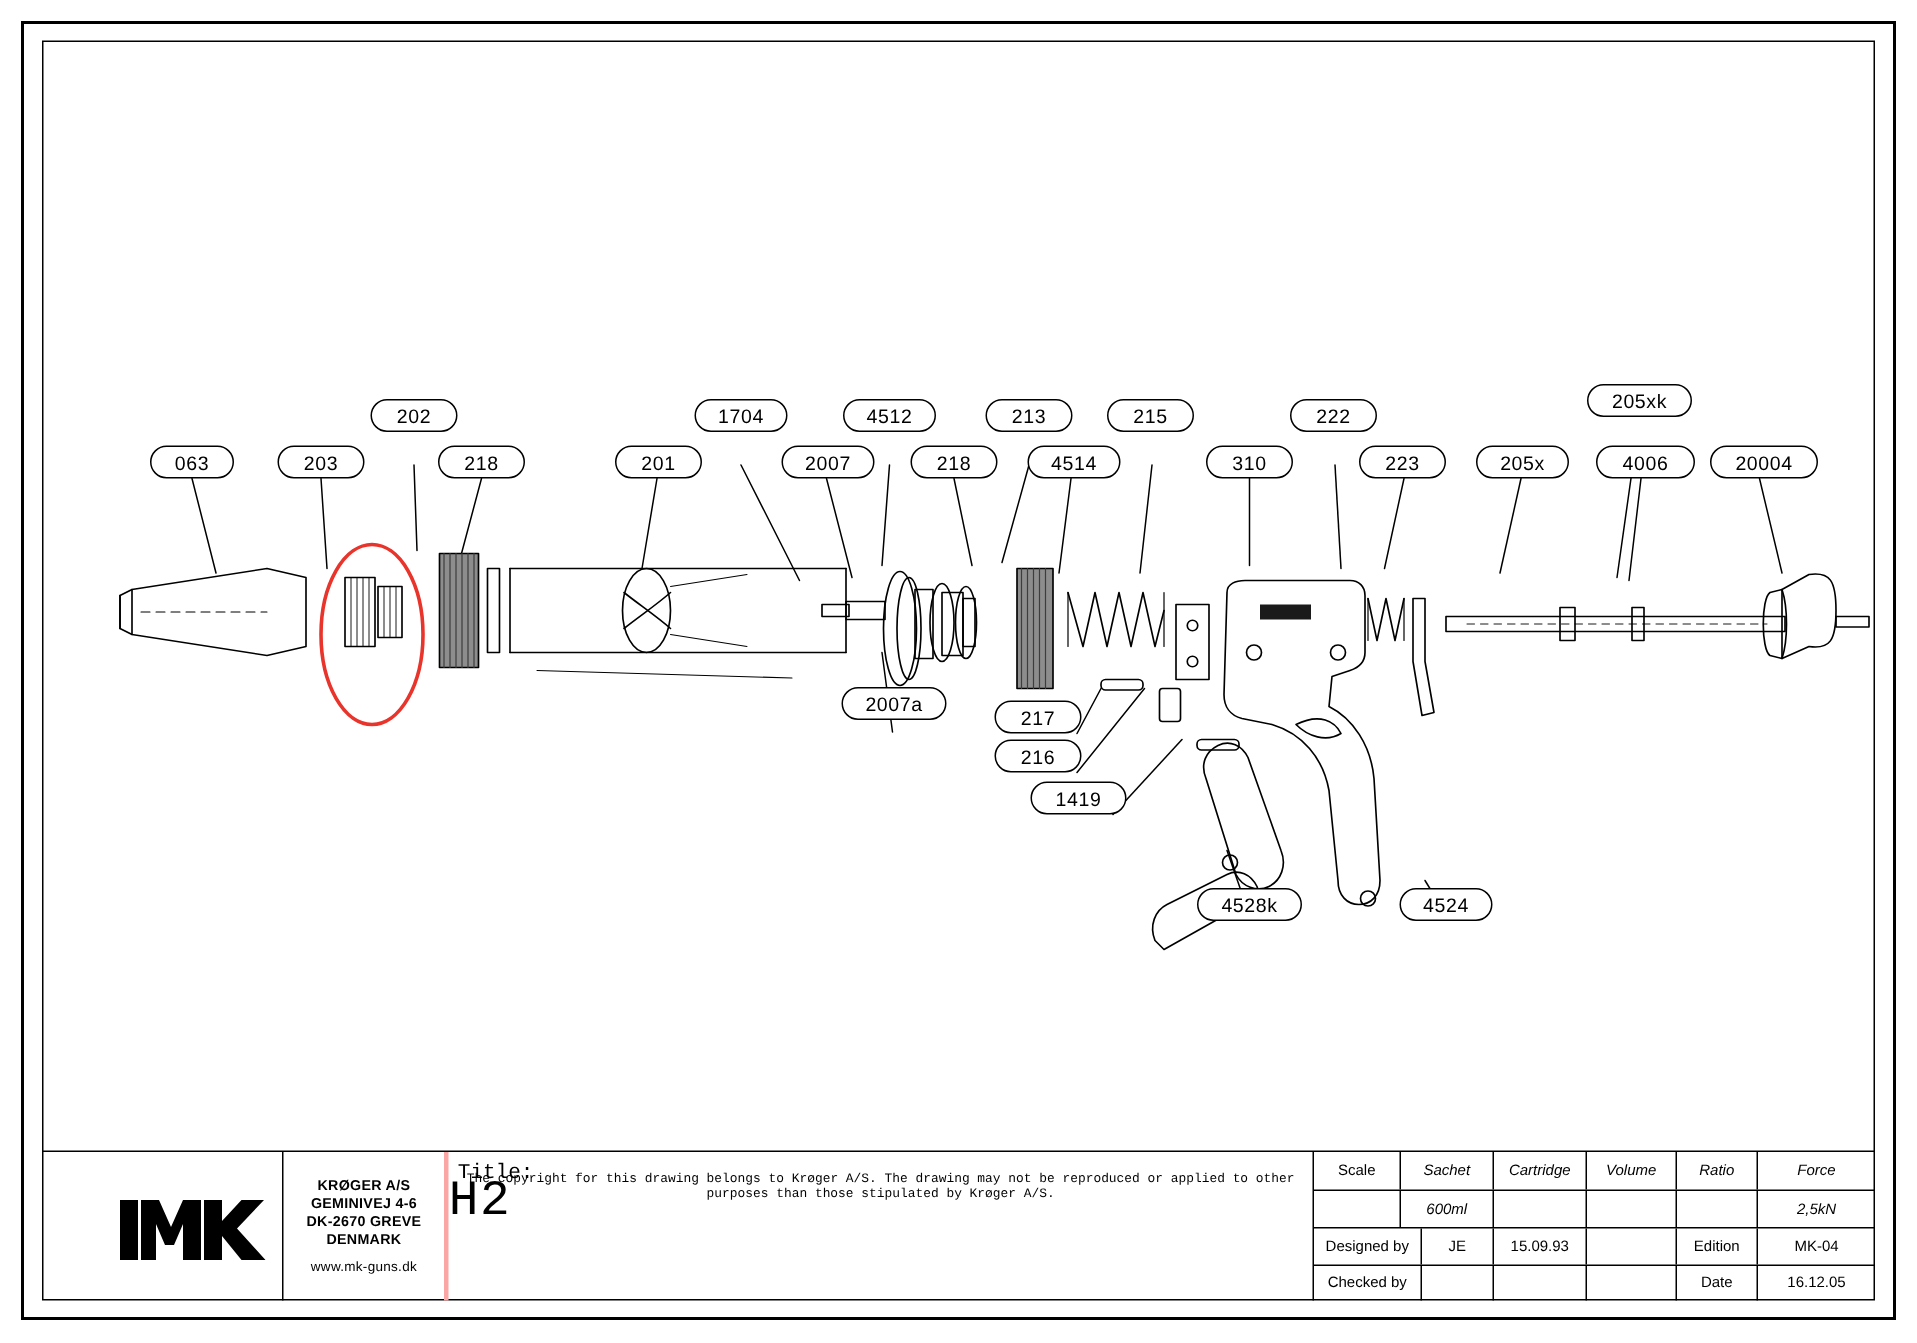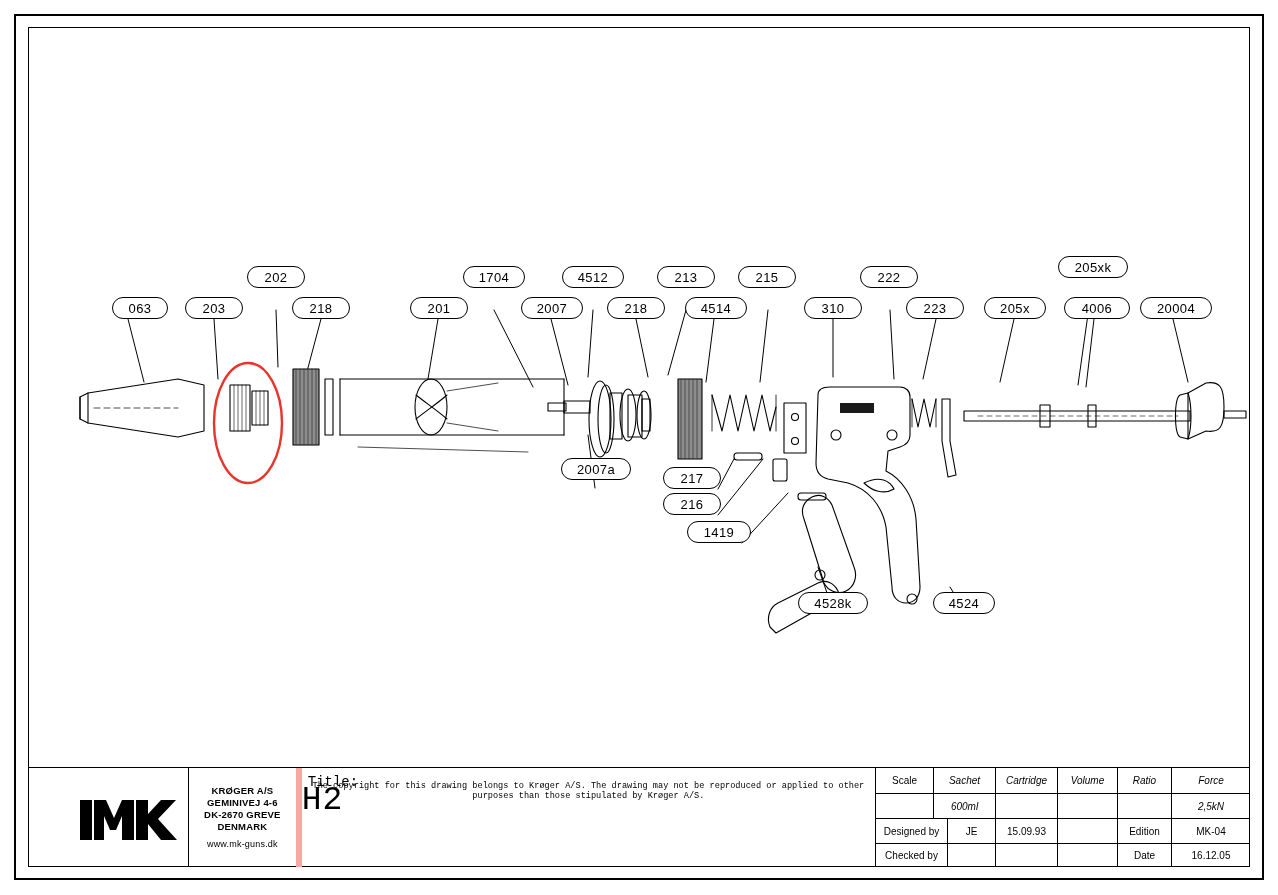--- a/index.html
+++ b/index.html
@@ -140,21 +140,21 @@
     display: flex;
     font-size: 11px;
   }
   #tb-logo {
     width: 160px;
     border-right: 1px solid #000;
     position: relative;
   }
   #tb-addr {
     width: 108px;
-    border-right: 6px solid #fca5a5;
+    border-right: 3px solid #fca5a5;
     display: flex;
     flex-direction: column;
     align-items: center;
     justify-content: center;
     text-align: center;
     font-size: 9.5px;
     font-weight: bold;
     line-height: 12px;
     letter-spacing: .2px;
   }
@@ -403,21 +403,21 @@
           <rect x="922" y="565" width="10" height="14" fill="#1a1a1a" stroke="none"></rect>
           <rect x="932" y="569" width="28" height="6" fill="#1a1a1a" stroke="none"></rect>
         </g>
 
         <ellipse cx="220" cy="396" rx="34" ry="60" stroke="#e8342b" stroke-width="2.4" fill="none"></ellipse>
       </g>
     </svg>
   </div>
 
   <div id="balloons">
-      <div class="balloon" style="left: 112px; top: 297px; width: 56px;">063</div>
+      <div class="balloon" style="left: 100px; top: 297px; width: 56px;">063</div>
       <div class="balloon" style="left: 185px; top: 297px; width: 58px;">203</div>
       <div class="balloon" style="left: 247px; top: 266px; width: 58px;">202</div>
       <div class="balloon" style="left: 292px; top: 297px; width: 58px;">218</div>
       <div class="balloon" style="left: 410px; top: 297px; width: 58px;">201</div>
       <div class="balloon" style="left: 463px; top: 266px; width: 62px;">1704</div>
       <div class="balloon" style="left: 521px; top: 297px; width: 62px;">2007</div>
       <div class="balloon" style="left: 562px; top: 266px; width: 62px;">4512</div>
       <div class="balloon" style="left: 607px; top: 297px; width: 58px;">218</div>
       <div class="balloon" style="left: 657px; top: 266px; width: 58px;">213</div>
       <div class="balloon" style="left: 685px; top: 297px; width: 62px;">4514</div>

